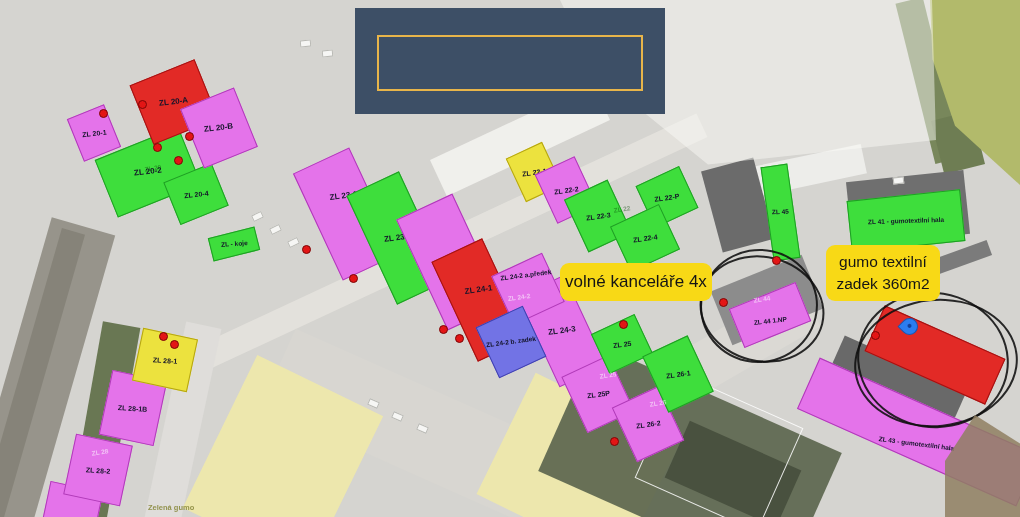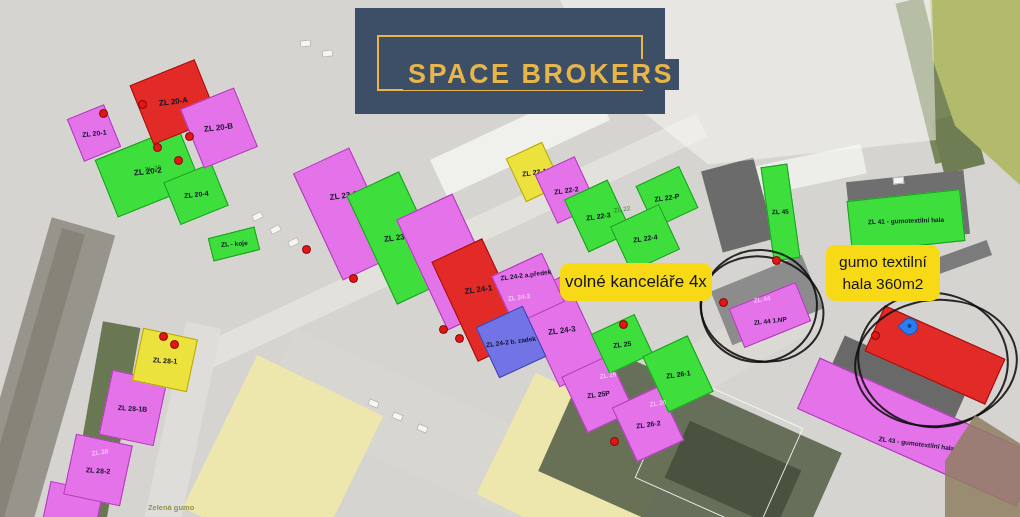--- a/index.html
+++ b/index.html
@@ -196,23 +196,22 @@
   <div class="abs" style="left:540px;top:0;width:400px;height:175px;background:rgba(250,250,247,.48);
               clip-path:polygon(5% 0,98% 0,99% 80%,42% 94%,14% 42%);"></div>
   <div class="abs" style="left:945px;top:415px;width:75px;height:102px;background:#8f7f61;opacity:.85;
               clip-path:polygon(40% 0,100% 28%,100% 100%,0 100%,0 45%);"></div>
 
   <div class="callout" id="callout-offices">
     <span>volné kanceláře 4x</span>
   </div>
   <div class="callout" id="callout-hala">
     <span>gumo textilní</span>
-    <span>hala 360m2</span>
+    <span>zadek 360m2</span>
   </div>
 
   <div id="meadow-label">Zelená gumo</div>
 
   <div id="logo">
     <div id="logo-frame"></div>
-    <div id="logo-text">SPACE BROKERS</div>
   </div>
 
 </div>
 
 </body></html>

